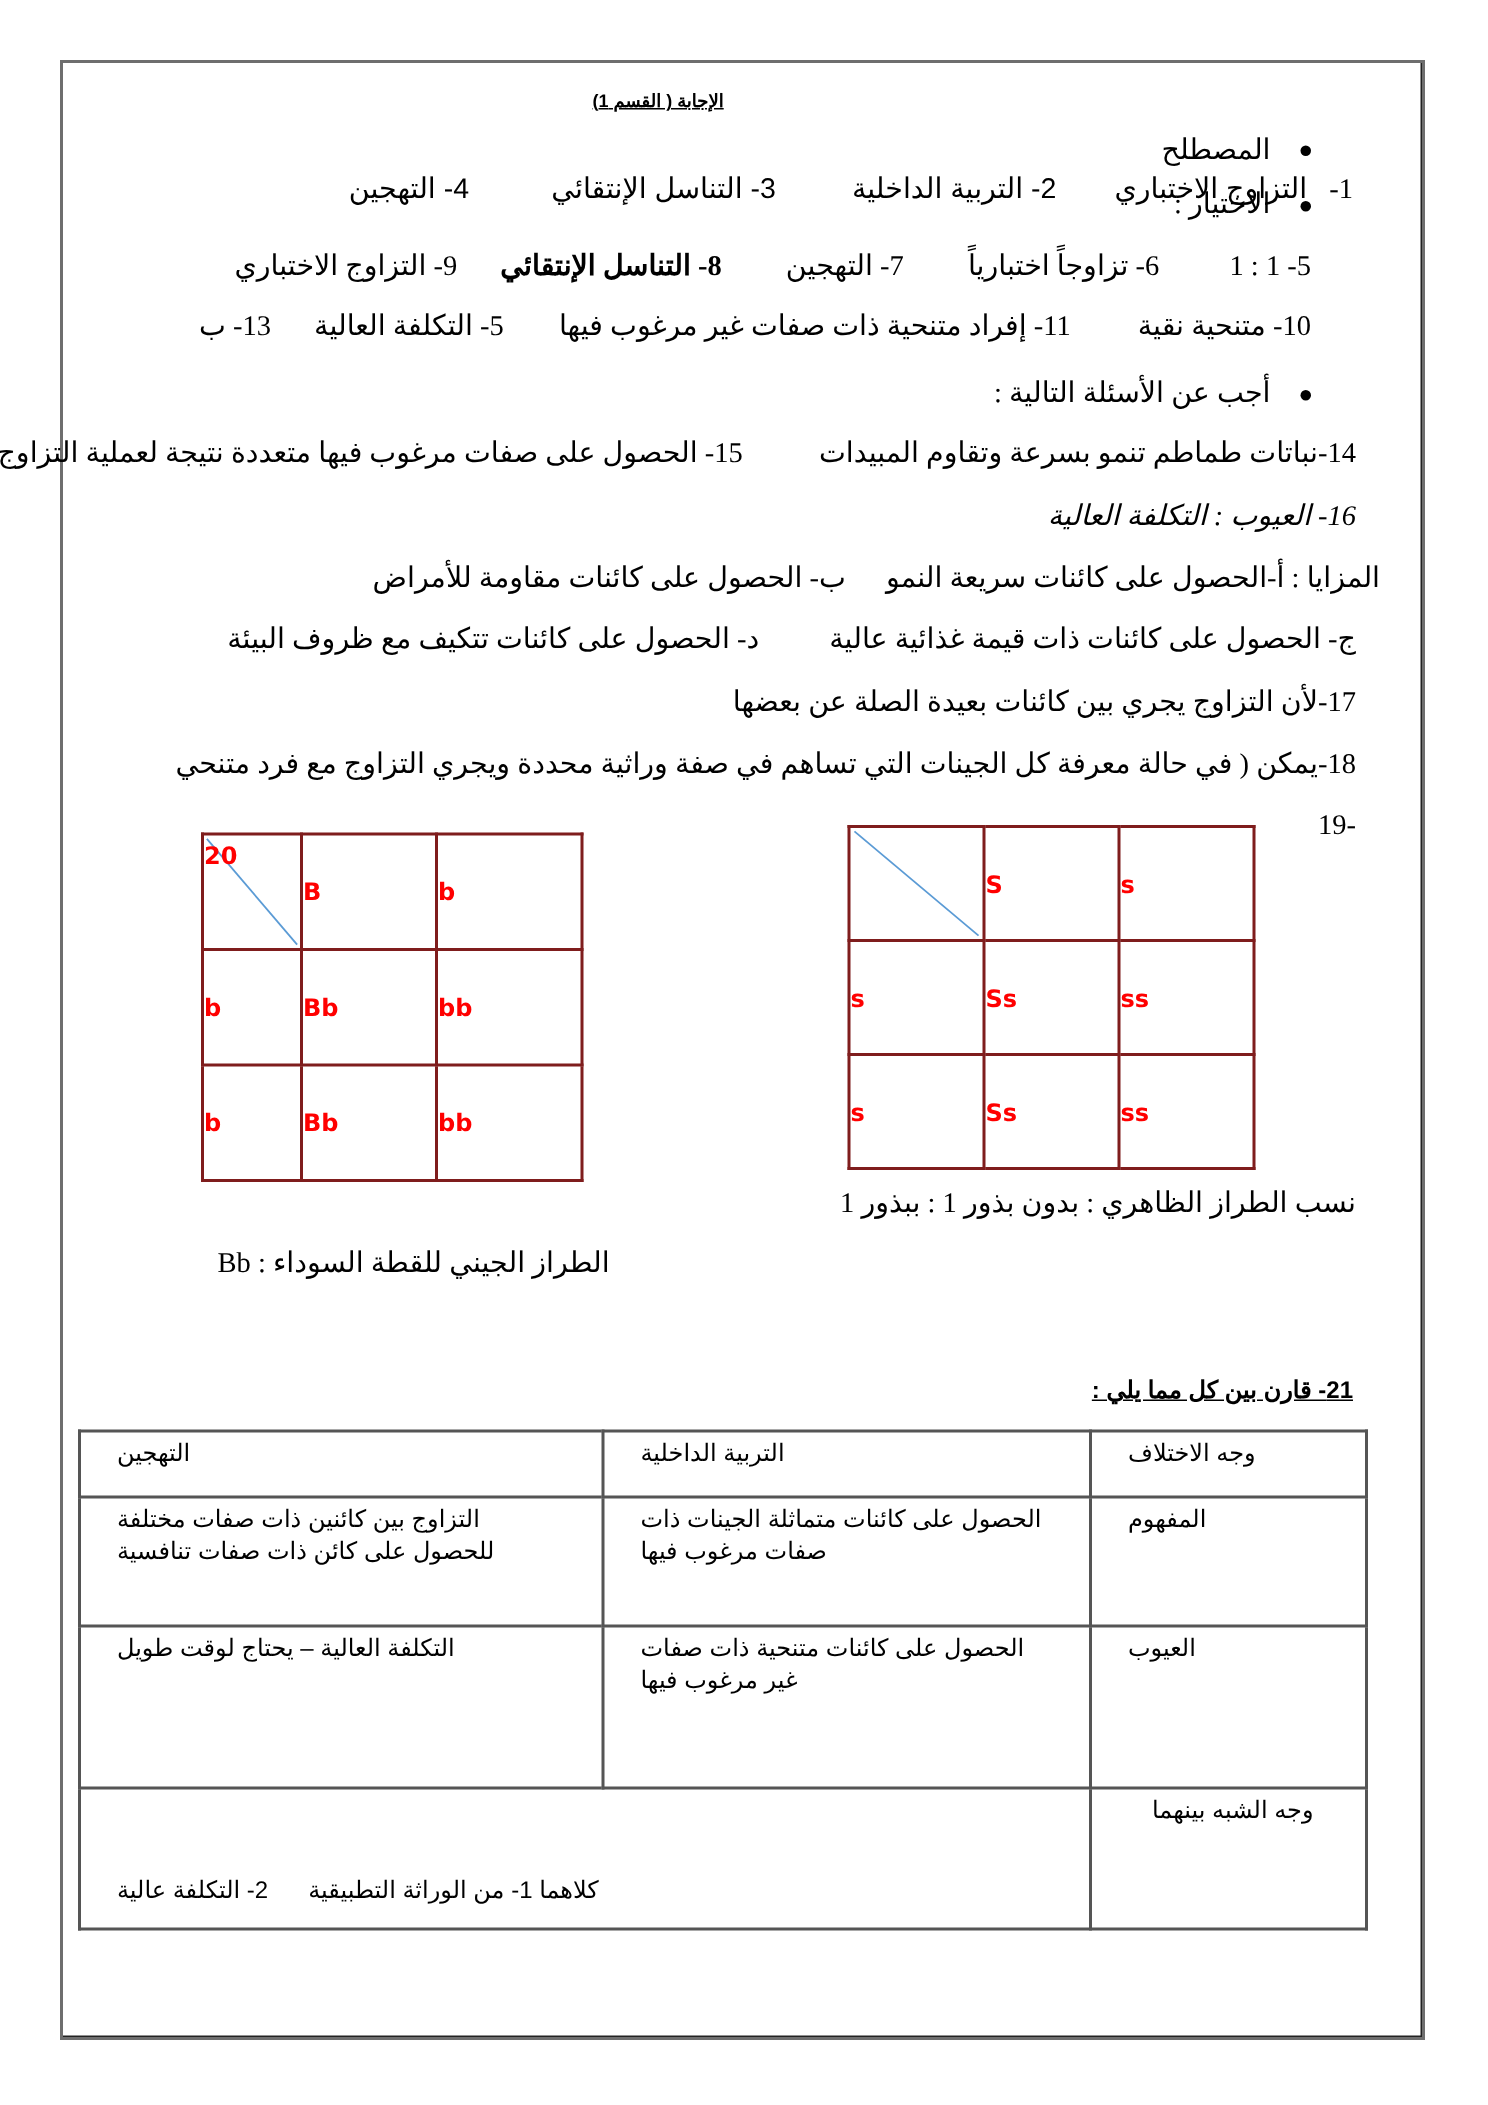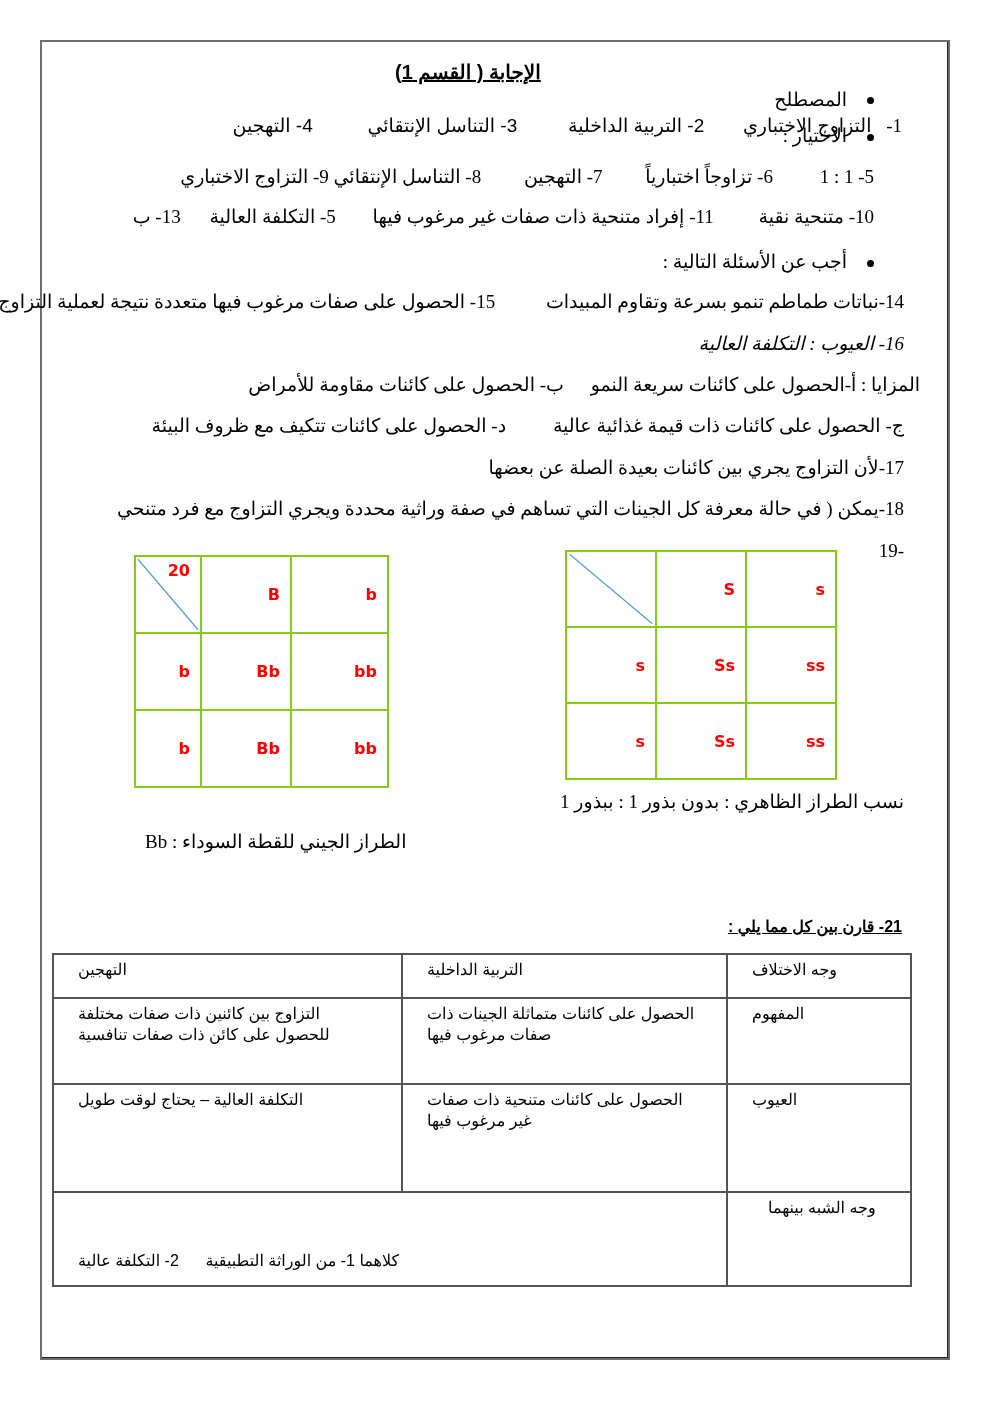--- a/index.html
+++ b/index.html
@@ -4,29 +4,29 @@
 <style>
   html, body { margin: 0; padding: 0; background: #ffffff; }
   body { width: 992px; height: 1403px; position: relative; overflow: hidden;
          font-family: "Liberation Serif", serif; color: #000; }
   .page-border { position: absolute; left: 40px; top: 40px; width: 910px; height: 1320px;
                  border: 2px solid #6e6e6e; box-sizing: border-box;
                  box-shadow: inset -1px -1px 0 #222; }
   .line { position: absolute; direction: rtl; white-space: nowrap; font-size: 19px; }
   .sans { font-family: "Liberation Sans", sans-serif; }
   .title { position: absolute; top: 60px; left: 395px; font-family: "Liberation Sans", sans-serif;
-           font-weight: bold; font-size: 20px; text-decoration: underline; direction: rtl; white-space: nowrap; }
+           font-weight: bold; font-size: 12px; text-decoration: underline; direction: rtl; white-space: nowrap; }
   .bullet { display: inline-block; width: 7px; height: 7px; border-radius: 50%; background: #000;
             margin-left: 20px; vertical-align: middle; }
   .item { display: inline-block; }
   .red { color: #ff0000; font-family: "DejaVu Sans", sans-serif; font-weight: bold; font-size: 16px; }
 
   
   .punnett { position: absolute; border-collapse: collapse; }
-  .punnett td { border: 2px solid #84cc16; padding: 0; position: relative; text-align: right; vertical-align: middle; }
+  .punnett td { border: 2px solid #7f1d1d; padding: 0; position: relative; text-align: left; vertical-align: middle; }
   .punnett td span { display: block; padding-right: 10px; }
   .diag { position: absolute; left: 0; top: 0; width: 100%; height: 100%; }
 
   .p1 { left: 134px; top: 555px; }
   .p1 td { width: 64px; height: 75px; }
   .p1 td.c2 { width: 88px; }
   .p1 td.c3 { width: 95px; }
   .p1 td.hdr { height: 75px; }
   .p2 { left: 565px; top: 550px; }
   .p2 td { width: 88px; height: 74px; }
@@ -64,21 +64,21 @@
   <span class="item sans">4- التهجين</span>
 </div>
 <div class="line sans" style="top:124px; right:118px;font-family:Liberation Serif, serif;">
   <span class="bullet"></span><span>الاختيار :</span>
 </div>
 
 <div class="line" style="top:165px; right:118px;">
   <span class="item" style="margin-left:42px;">5-  1 : 1</span>
   <span class="item" style="margin-left:38px;">6- تزاوجاً اختبارياً</span>
   <span class="item" style="margin-left:38px;">7- التهجين</span>
-  <span class="item" style="">8- التناسل الإنتقائي</span>
+  <span class="item" style="margin-left:24px;font-weight:bold;">8- التناسل الإنتقائي</span>
   <span class="item">9- التزاوج الاختباري</span>
 </div>
 <div class="line" style="top:205px; right:118px;">
   <span class="item" style="margin-left:40px;">10- متنحية نقية</span>
   <span class="item" style="margin-left:32px;">11- إفراد متنحية ذات صفات غير مرغوب فيها</span>
   <span class="item" style="margin-left:24px;">5- التكلفة العالية</span>
   <span class="item">13- ب</span>
 </div>
 
 <div class="line" style="top:250px; right:118px;">

